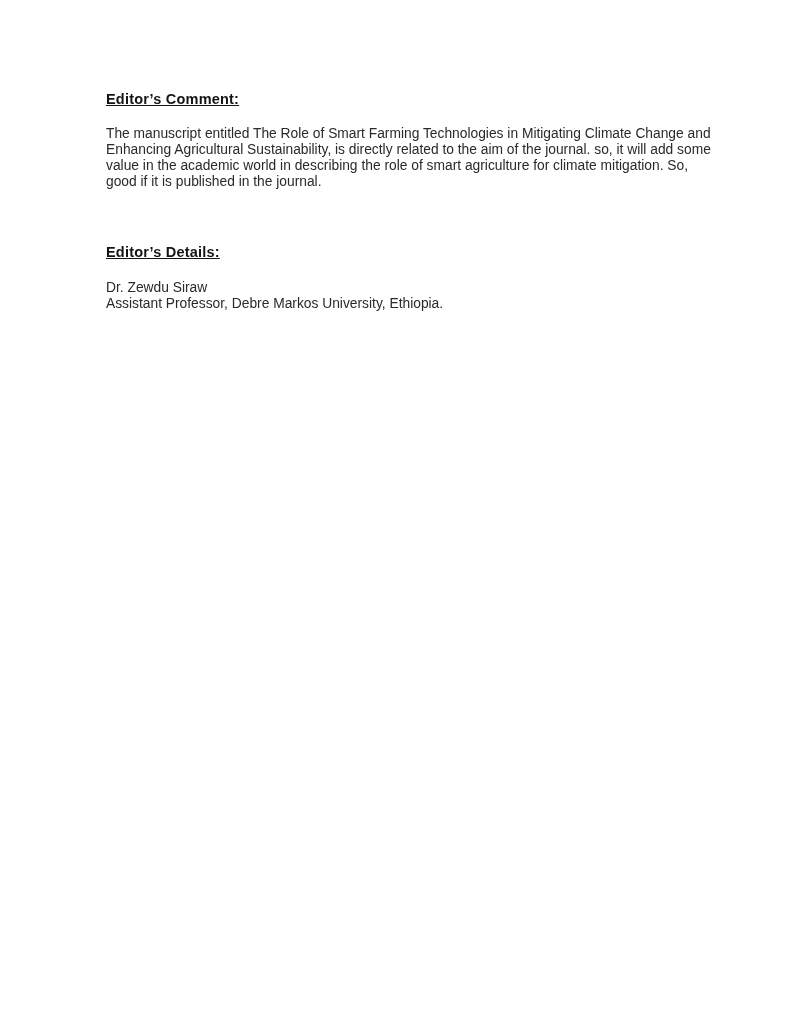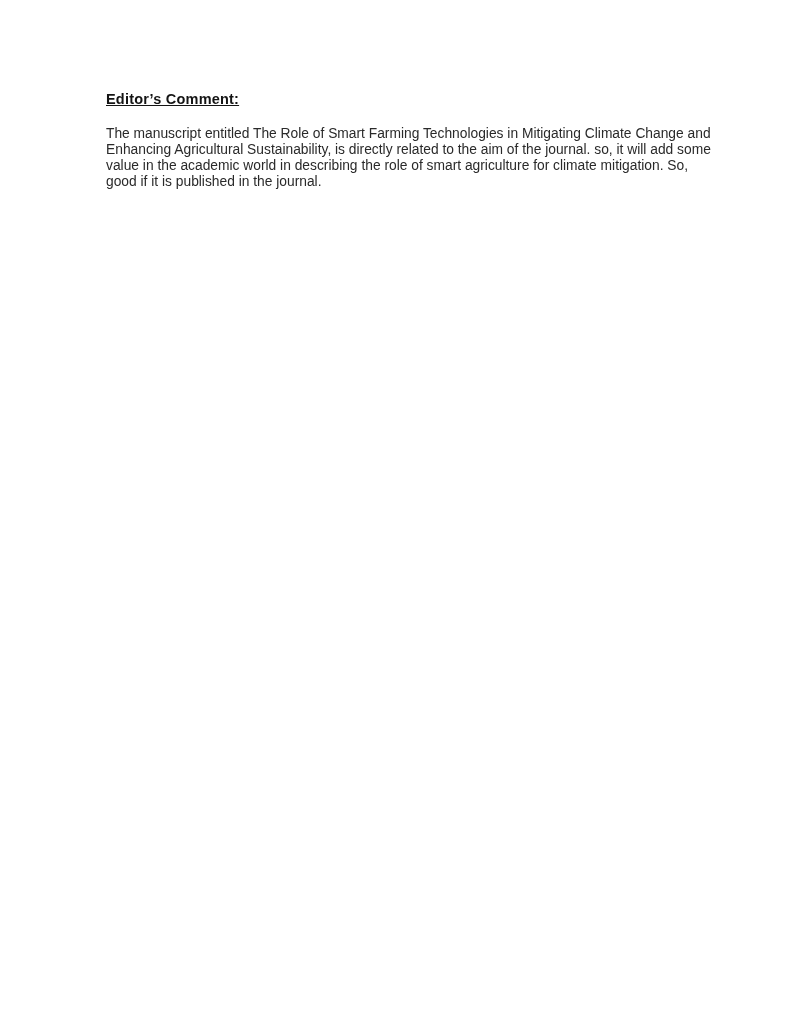--- a/index.html
+++ b/index.html
@@ -50,15 +50,20 @@
 <body>
 
 <div class="page">
 
   <section>
     <h2 class="heading">Editor’s Comment:</h2>
     <p class="body-text comment-body">The manuscript entitled The Role of Smart Farming Technologies in Mitigating Climate Change and Enhancing Agricultural Sustainability, is directly related to the aim of the journal. so, it will add some value in the academic world in describing the role of smart agriculture for climate mitigation. So, good if it is published in the journal.</p>
   </section>
 
   <section class="details-section">
+    <h2 class="heading">Editor’s Details:</h2>
+    <div class="details-lines">
+      <p class="body-text">Dr. Zewdu Siraw</p>
+      <p class="body-text">Assistant Professor, Debre Markos University, Ethiopia.</p>
+    </div>
   </section>
 
 </div>
 
 </body></html>

